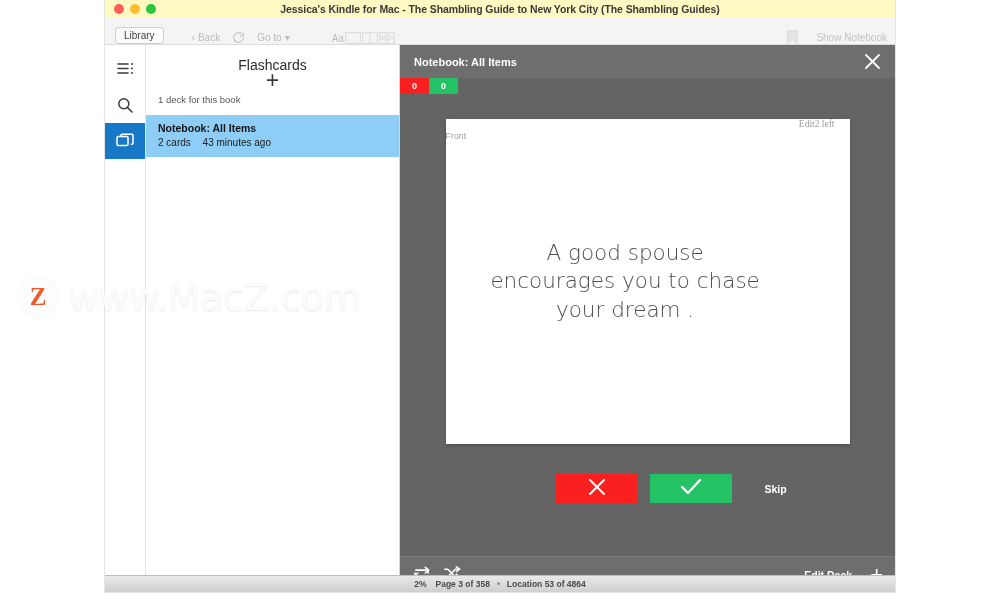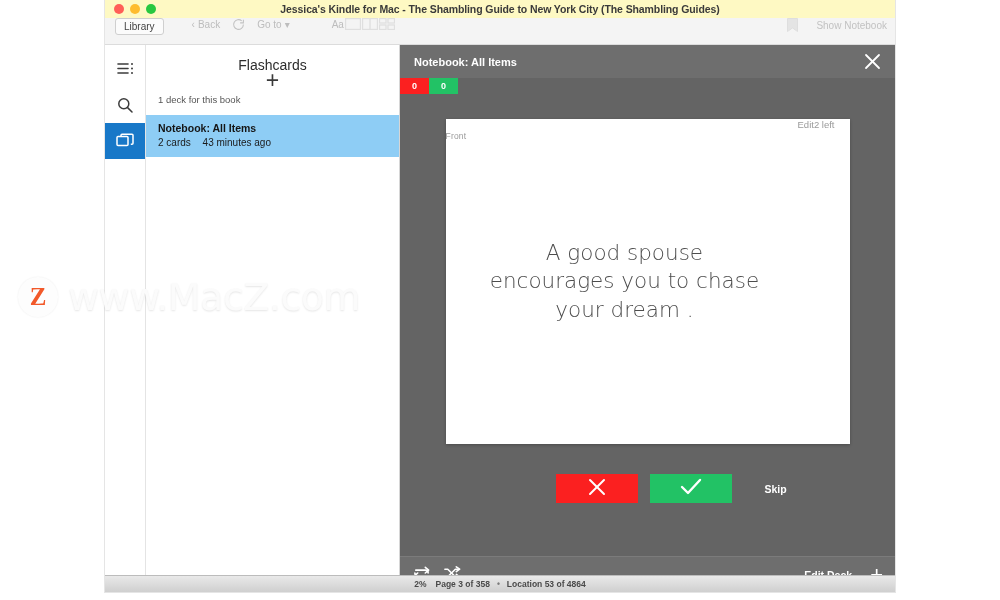--- a/index.html
+++ b/index.html
@@ -52,21 +52,21 @@
   .win-title{
     position:absolute;left:0;right:0;text-align:center;
     font-size:10.5px;font-weight:bold;color:#3a3a3a;
     letter-spacing:-0.1px;
   }
 
   
   .toolbar{
     height:26px;background:#f4f4f4;
     border-bottom:1px solid #dcdcdc;
-    display:flex;align-items:flex-start;position:relative;
+    display:flex;align-items:flex-end;position:relative;
   }
   .tb-btn{
     margin-left:10px;font-size:10px;color:#444;
     border:1px solid #cfcfcf;border-radius:3px;
     padding:2px 8px;background:#fbfbfb;
   }
   .tb-group{display:flex;align-items:center;gap:12px;margin-left:28px;}
   .tb-ghost{font-size:10px;color:#bdbdbd;display:flex;align-items:center;gap:3px;}
   .tb-ico{opacity:.55;display:flex;align-items:center;}
   .tb-right{position:absolute;right:8px;display:flex;align-items:center;gap:18px;}
@@ -109,21 +109,21 @@
     display:flex;position:relative;
     box-shadow:0 1px 3px rgba(0,0,0,.25);
   }
   .card-side{text-align:center;font-size:8.5px;color:#9a9a9a;margin-top:12px;letter-spacing:.2px;}
   .card-body{flex:1;display:flex;align-items:center;justify-content:center;padding:0 18px;}
   .card-text{
     font-size:21.5px;color:#4d4d4d;text-align:center;line-height:1.32;
     font-family:"DejaVu Sans", sans-serif;font-weight:300;
   }
   .card-foot{display:flex;justify-content:space-between;padding:0 15px 12px 15px;
-             font-size:9.5px;color:#9a9a9a;}
+             font-size:9.5px;color:#9a9a9a;font-family:Liberation Serif, serif;}
 
   .actions{display:flex;align-items:center;gap:12px;margin-top:30px;padding-left:48px;}
   .act-btn{width:82px;height:29px;display:flex;align-items:center;justify-content:center;cursor:pointer;}
   .act-no{background:#fb2020;}
   .act-yes{background:#22c265;}
   .act-skip{font-size:10.5px;color:#fff;font-weight:bold;margin-left:20px;cursor:pointer;}
 
   .nb-foot{
     height:36px;background:#6e6e6e;border-top:1px solid #7b7b7b;
     display:flex;align-items:center;justify-content:space-between;padding:0 12px;

